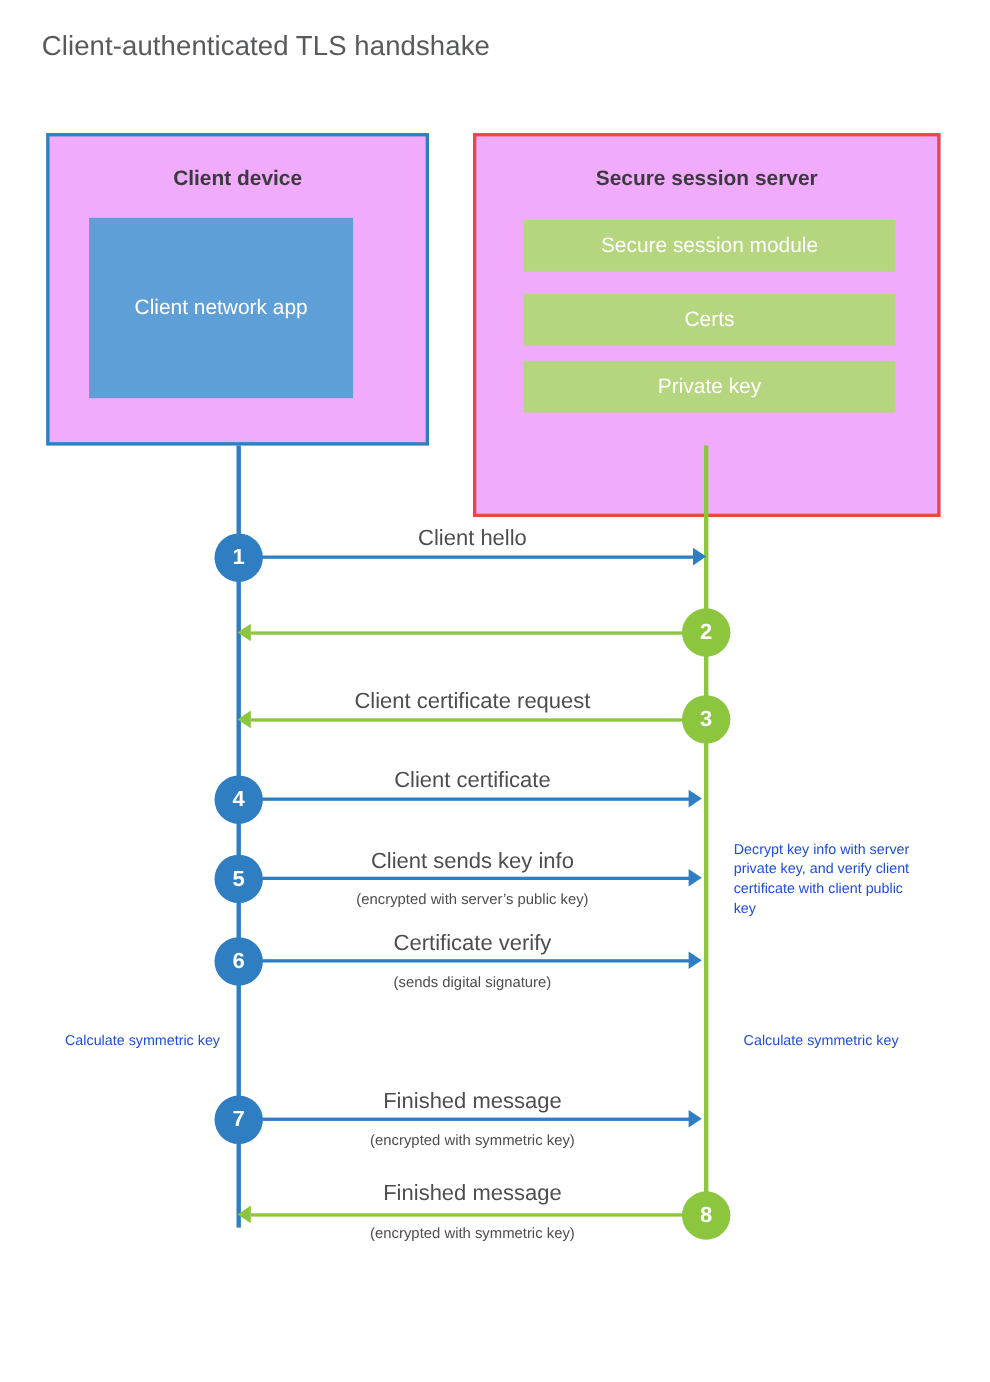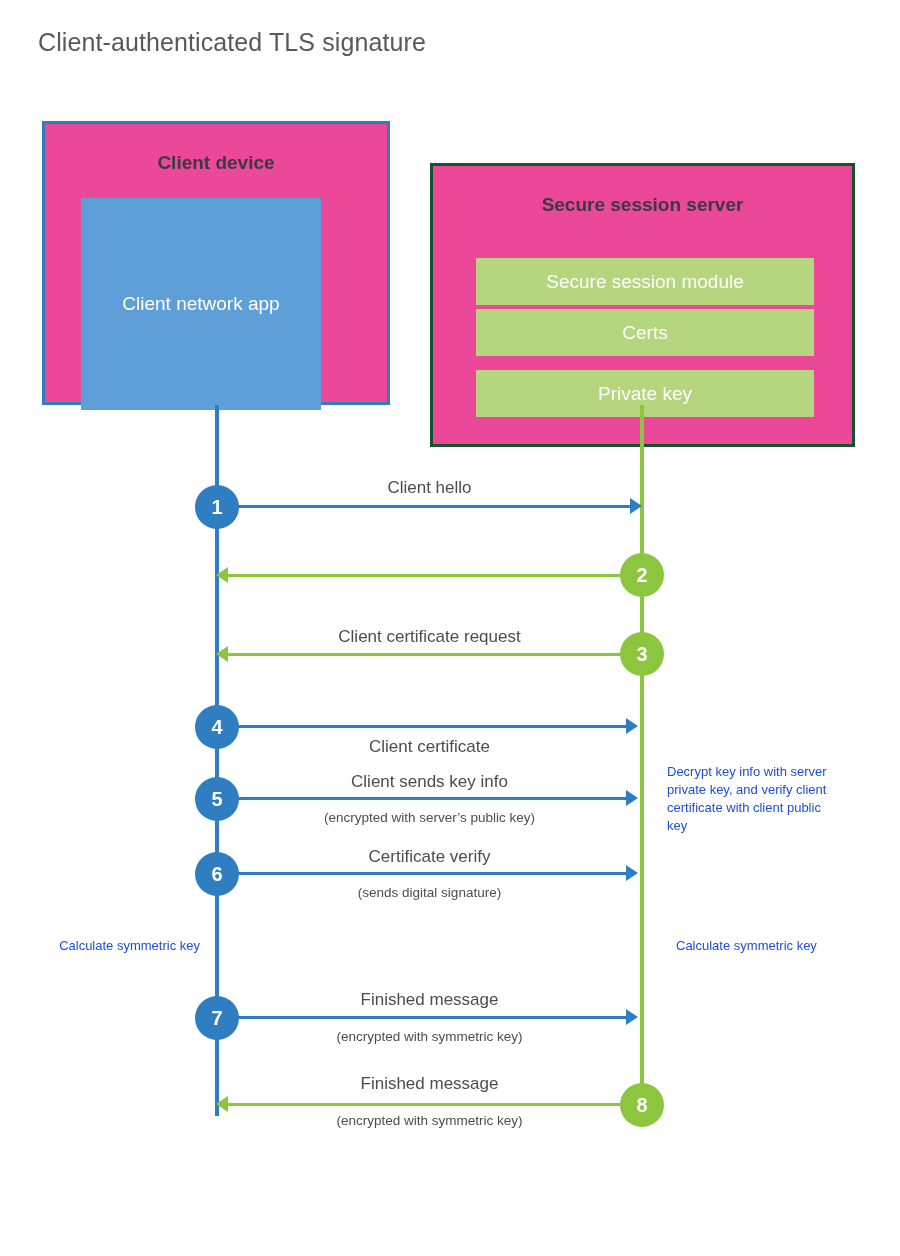--- a/index.html
+++ b/index.html
@@ -12,44 +12,44 @@
   .canvas{position:absolute;left:0;top:0;width:900px;height:1256px;}
 
   
   .page-title{
     position:absolute;left:38px;top:28px;
     font-size:25px;font-weight:400;color:#58595b;letter-spacing:.1px;
     white-space:nowrap;
   }
 
   
-  .actor-box{position:absolute;background:#ec4899;box-sizing:border-box;}
+  .actor-box{position:absolute;background:#f0abfc;box-sizing:border-box;}
   .actor-box.client{left:42px;top:121px;width:348px;height:284px;border:3px solid #2e7ec1;}
-  .actor-box.server{left:430px;top:121px;width:425px;height:284px;border:3px solid #14532d;margin-top:42px;}
+  .actor-box.server{left:430px;top:121px;width:425px;height:349px;border:3px solid #ef4444;}
 
   .actor-title{
     position:absolute;left:0;right:0;top:28px;text-align:center;
     font-size:19px;font-weight:bold;color:#3b3b3d;
   }
 
   .client-app{
-    position:absolute;left:36px;top:74px;width:240px;height:212px;
+    position:absolute;left:36px;top:74px;width:240px;height:164px;
     background:#5e9fd8;color:#ffffff;
     display:flex;align-items:center;justify-content:center;text-align:center;
     font-size:19px;line-height:26px;font-weight:400;
     box-sizing:border-box;padding:0 0;
   }
 
   .server-bar{
     position:absolute;left:43px;width:338px;height:47px;
     background:#b5d67e;color:#ffffff;
     display:flex;align-items:center;justify-content:center;
     font-size:19px;font-weight:400;
   }
-  .server-bar.b1{top:92px;text-align:center;}
+  .server-bar.b1{top:76px;text-align:center;}
   .server-bar.b2{top:143px;}
   .server-bar.b3{top:204px;}
 
   
   .lifeline{position:absolute;width:4px;}
   .lifeline.client{left:215px;top:405px;height:711px;background:#2e7ec1;}
   .lifeline.server{left:640px;top:405px;height:700px;background:#8cc63f;}
 
   
   .step-circle{
@@ -70,40 +70,40 @@
     border-left:12px solid #2e7ec1;
   }
   .arrow-head.left.green{
     border-top:8px solid transparent;border-bottom:8px solid transparent;
     border-right:12px solid #8cc63f;
   }
 
   
   .msg-label{
     position:absolute;text-align:center;white-space:nowrap;
-    font-size:17px;color:#4d4d4d;font-weight:400;
+    font-size:20px;color:#4d4d4d;font-weight:400;
   }
   .msg-sub{
     position:absolute;text-align:center;white-space:nowrap;
     font-size:13.5px;color:#4d4d4d;font-weight:400;
   }
 
   
   .side-note{
     position:absolute;font-size:13px;line-height:18px;color:#1d4ed8;
   }
   .side-note.left{text-align:right;}
   .side-note.right{text-align:left;}
 </style>
 </head>
 <body>
 
 <div class="canvas">
 
-  <div class="page-title">Client-authenticated TLS signature</div>
+  <div class="page-title">Client-authenticated TLS handshake</div>
 
   <div class="actor-box client">
     <div class="actor-title">Client device</div>
     <div class="client-app">Client network app</div>
   </div>
 
   <div class="actor-box server">
     <div class="actor-title">Secure session server</div>
     <div class="server-bar b1">Secure session module</div>
     <div class="server-bar b3">Private key</div>
@@ -120,21 +120,21 @@
 
   <div class="msg-line green" style="left:228px;top:574px;width:414px;"></div>
   <div class="arrow-head left green" style="left:216px;top:567px;"></div>
   <div class="step-circle green" style="top:553px;">2</div>
 
   <div class="msg-label" style="left:217px;top:627px;width:425px;">Client certificate request</div>
   <div class="msg-line green" style="left:228px;top:653px;width:414px;"></div>
   <div class="arrow-head left green" style="left:216px;top:646px;"></div>
   <div class="step-circle green" style="top:632px;">3</div>
 
-  <div class="msg-label" style="left:217px;top:698px;width:425px;margin-top:39px;">Client certificate</div>
+  <div class="msg-label" style="left:217px;top:698px;width:425px;">Client certificate</div>
   <div class="msg-line blue" style="left:217px;top:725px;width:411px;"></div>
   <div class="arrow-head right blue" style="left:626px;top:718px;"></div>
   <div class="step-circle blue" style="top:705px;">4</div>
 
   <div class="msg-label" style="left:217px;top:772px;width:425px;">Client sends key info</div>
   <div class="msg-line blue" style="left:217px;top:797px;width:411px;"></div>
   <div class="arrow-head right blue" style="left:626px;top:790px;"></div>
   <div class="msg-sub" style="left:217px;top:810px;width:425px;">(encrypted with server’s public key)</div>
   <div class="step-circle blue" style="top:777px;">5</div>
 

